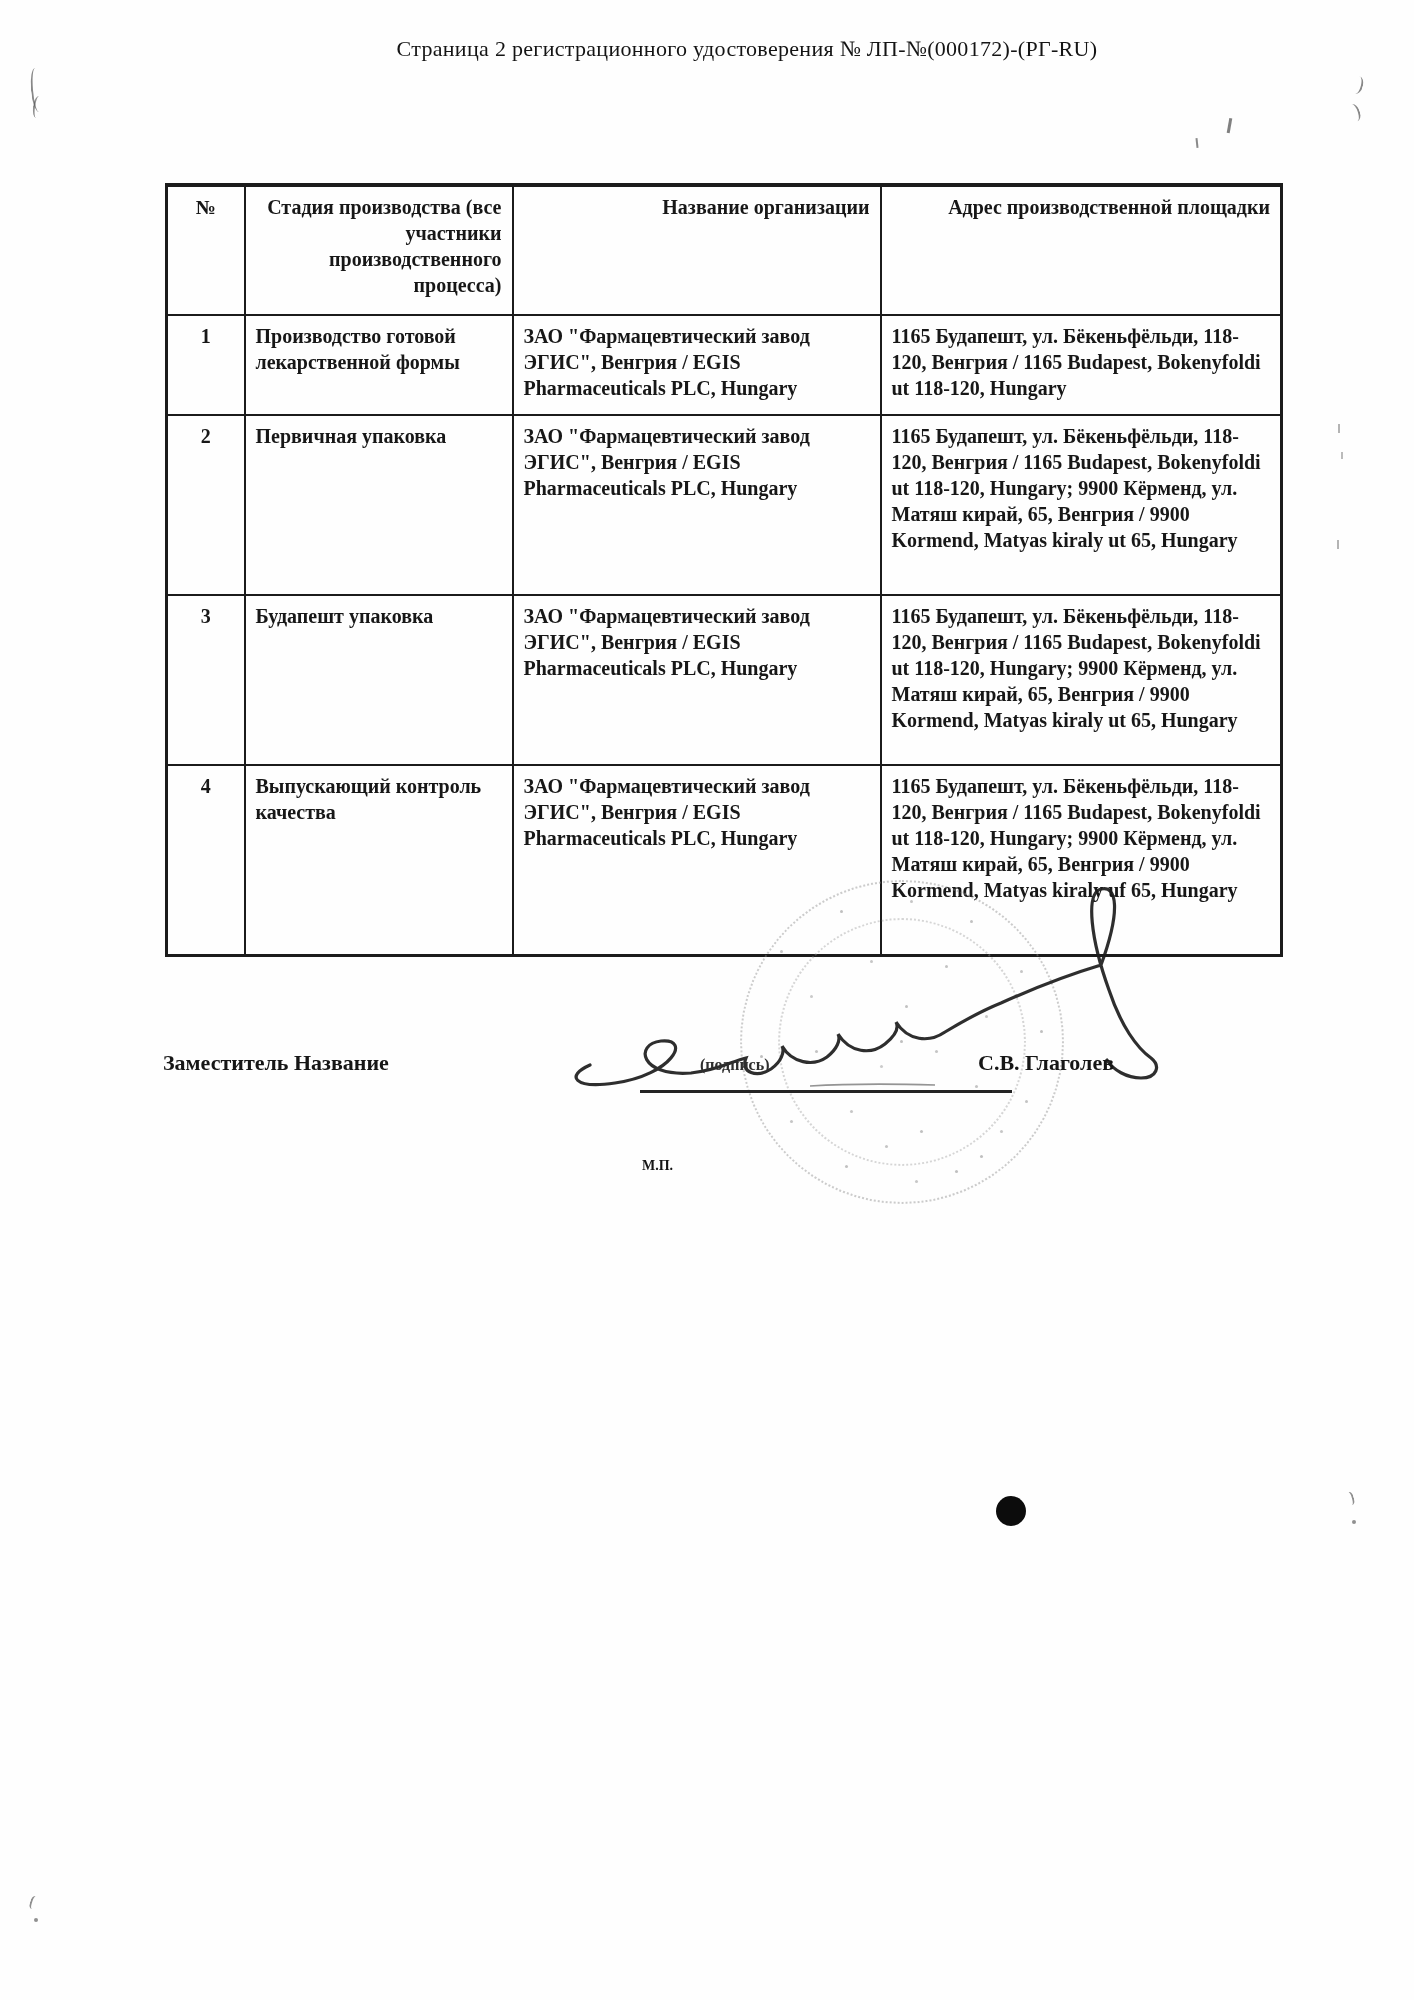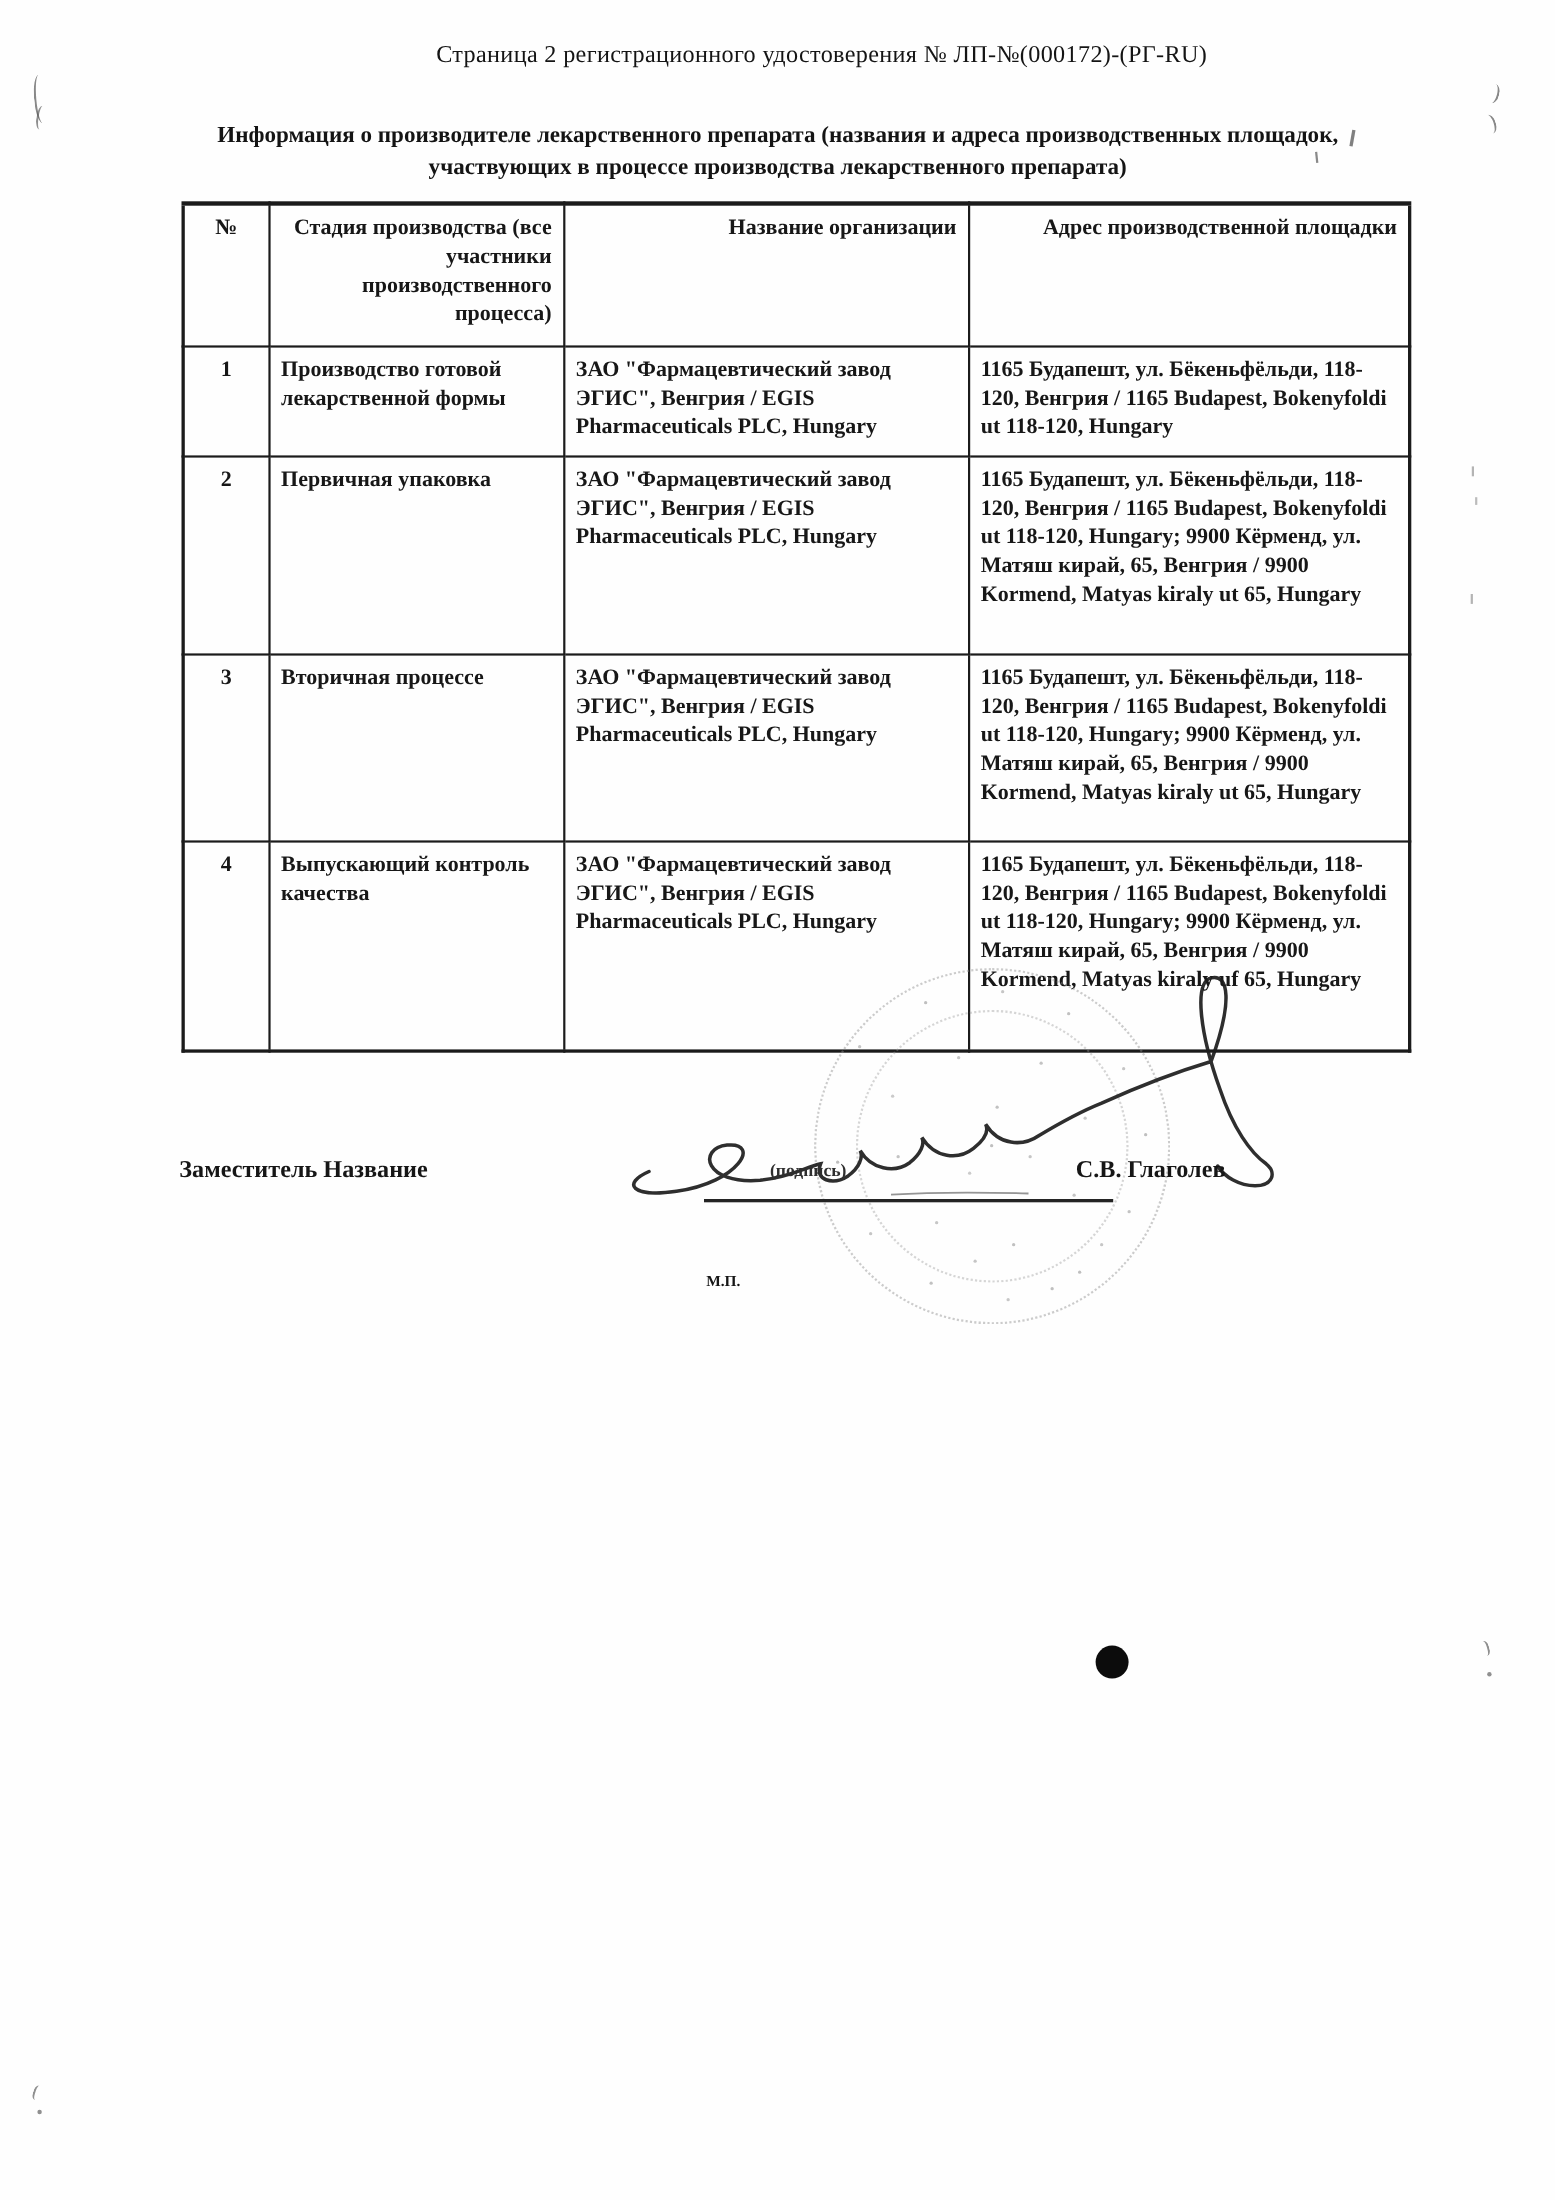--- a/index.html
+++ b/index.html
@@ -100,24 +100,20 @@
   .art-br1{left:1344px;top:1492px;width:8px;height:14px;border-right:2px solid #555;transform:rotate(-16deg);border-radius:40%;}
   .art-br2{left:1352px;top:1520px;width:4px;height:4px;background:#555;border-radius:50%;}
 </style>
 </head>
 <body>
 
 <div class="page">
 
   <div class="doc-header">Страница 2  регистрационного удостоверения № ЛП-№(000172)-(РГ-RU)</div>
 
-  <div class="doc-subtitle">
-    <div>Информация о производителе лекарственного препарата (названия и адреса производственных площадок,</div>
-    <div>участвующих в процессе производства лекарственного препарата)</div>
-  </div>
 
   <table class="man-table">
     <colgroup>
       <col style="width:78px">
       <col style="width:268px">
       <col style="width:368px">
       <col style="width:401px">
     </colgroup>
     <thead>
       <tr class="hdr-row">
@@ -135,21 +131,21 @@
         <td>1165 Будапешт, ул. Бёкеньфёльди, 118-120, Венгрия / 1165 Budapest, Bokenyfoldi ut 118-120, Hungary</td>
       </tr>
       <tr class="row-2">
         <td class="num-cell">2</td>
         <td>Первичная упаковка</td>
         <td>ЗАО "Фармацевтический завод ЭГИС", Венгрия / EGIS Pharmaceuticals PLC, Hungary</td>
         <td>1165 Будапешт, ул. Бёкеньфёльди, 118-120, Венгрия / 1165 Budapest, Bokenyfoldi ut 118-120, Hungary; 9900 Кёрменд, ул. Матяш кирай, 65, Венгрия / 9900 Kormend, Matyas kiraly ut 65, Hungary</td>
       </tr>
       <tr class="row-3">
         <td class="num-cell">3</td>
-        <td>Вторичная процессе</td>
+        <td>Будапешт упаковка</td>
         <td>ЗАО "Фармацевтический завод ЭГИС", Венгрия / EGIS Pharmaceuticals PLC, Hungary</td>
         <td>1165 Будапешт, ул. Бёкеньфёльди, 118-120, Венгрия / 1165 Budapest, Bokenyfoldi ut 118-120, Hungary; 9900 Кёрменд, ул. Матяш кирай, 65, Венгрия / 9900 Kormend, Matyas kiraly ut 65, Hungary</td>
       </tr>
       <tr class="row-4">
         <td class="num-cell">4</td>
         <td>Выпускающий контроль качества</td>
         <td>ЗАО "Фармацевтический завод ЭГИС", Венгрия / EGIS Pharmaceuticals PLC, Hungary</td>
         <td>1165 Будапешт, ул. Бёкеньфёльди, 118-120, Венгрия / 1165 Budapest, Bokenyfoldi ut 118-120, Hungary; 9900 Кёрменд, ул. Матяш кирай, 65, Венгрия / 9900 Kormend, Matyas kiraly uf 65, Hungary</td>
       </tr>
     </tbody>

